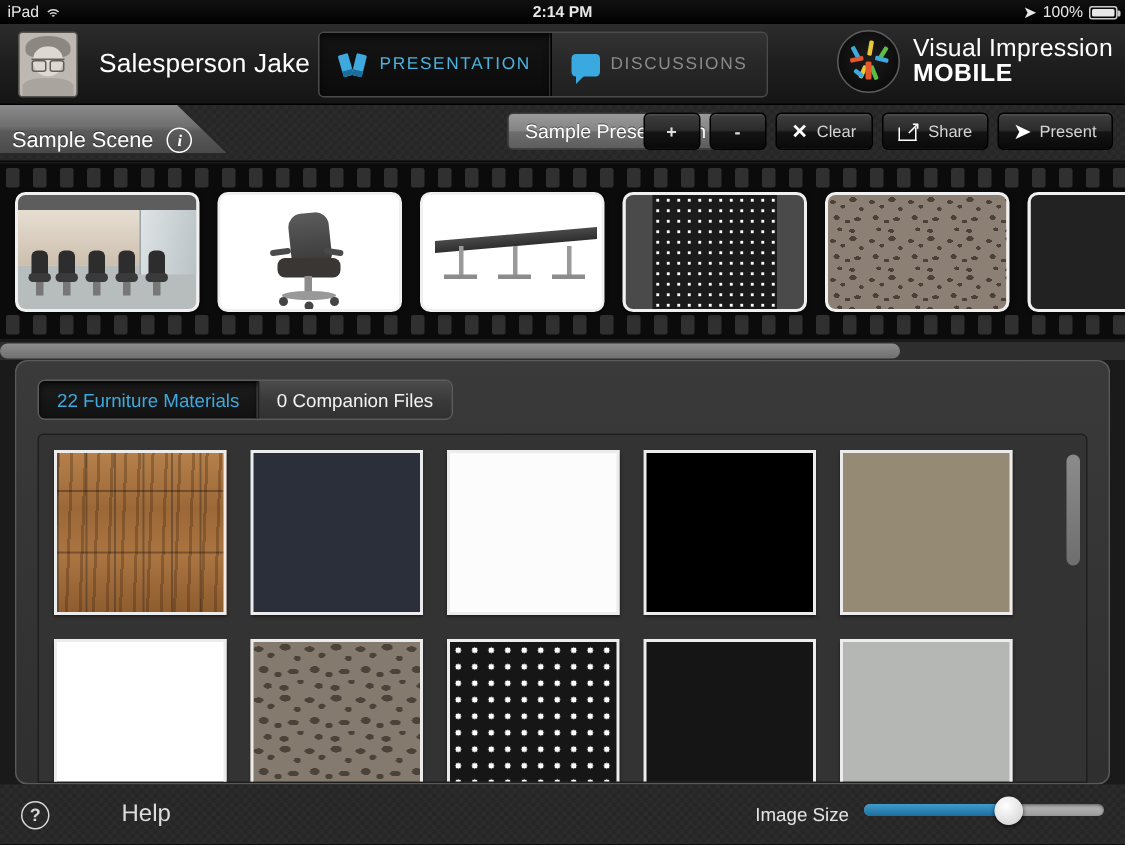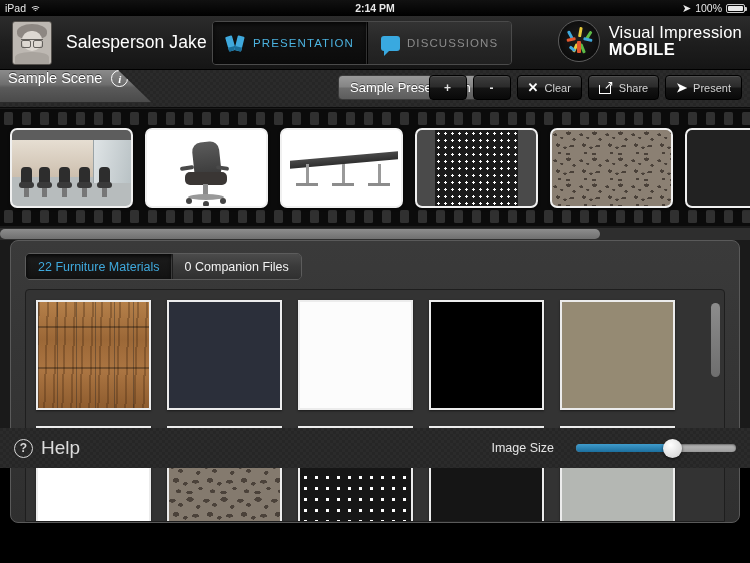--- a/index.html
+++ b/index.html
@@ -2,21 +2,21 @@
 <html><head>
 <meta charset="utf-8">
 <style>
   * { box-sizing: border-box; margin: 0; padding: 0; }
   html, body {
     width: 750px; height: 563px; overflow: hidden;
     background: #000;
     font-family: "Liberation Sans", sans-serif;
     -webkit-font-smoothing: antialiased;
   }
-  #app { position: relative; width: 750px; height: 468px; background: #1a1a1a; }
+  #app { position: relative; width: 750px; height: 563px; background: #1a1a1a; }
 
   
   .statusbar {
     position: absolute; top: 0; left: 0; width: 750px; height: 16px;
     background: linear-gradient(#111, #000);
     display: flex; align-items: center; color: #e8e8e8; font-size: 10.5px;
   }
   .sb-left { display: flex; align-items: center; gap: 4px; padding-left: 5px; }
   .sb-center { position: absolute; left: 0; right: 0; text-align: center; font-size: 10.5px; font-weight: bold; }
   .sb-right { position: absolute; right: 5px; display: flex; align-items: center; gap: 4px; }
@@ -99,21 +99,21 @@
     background-color: #262626;
     background-image:
       linear-gradient(45deg, rgba(255,255,255,.022) 25%, transparent 25%, transparent 75%, rgba(255,255,255,.022) 75%),
       linear-gradient(45deg, rgba(255,255,255,.022) 25%, transparent 25%, transparent 75%, rgba(255,255,255,.022) 75%);
     background-size: 6px 6px; background-position: 0 0, 3px 3px;
     border-bottom: 1px solid #0a0a0a;
   }
   .scene-tab {
     position: absolute; left: 0; top: 0; height: 33px; width: 152px;
     background: linear-gradient(#8b8b8b 0%, #6e6e6e 45%, #5a5a5a 55%, #4a4a4a 100%);
-    display: flex; align-items: flex-start; padding-left: 8px; gap: 9px;
+    display: flex; align-items: flex-end; padding-left: 8px; gap: 9px;
     border-bottom: 1px solid #2b2b2b;
     clip-path: polygon(0 0, 118px 0, 152px 33px, 0 33px);
   }
   .scene-tab .label { color: #fff; font-size: 14.5px; text-shadow: 0 -1px 0 rgba(0,0,0,.55); }
   .info-ico { width: 17px; height: 17px; border-radius: 50%; border: 1.6px solid #fff;
     color: #fff; font-size: 11px; font-style: italic; font-family: "Liberation Serif", serif;
     display: flex; align-items: center; justify-content: center; font-weight: bold; flex: none; }
 
   .pres-chip {
     position: absolute; left: 338px; top: 5px; height: 25px; padding: 0 11px;
@@ -269,22 +269,22 @@
     background-color: #262626;
     background-image:
       linear-gradient(45deg, rgba(255,255,255,.022) 25%, transparent 25%, transparent 75%, rgba(255,255,255,.022) 75%),
       linear-gradient(45deg, rgba(255,255,255,.022) 25%, transparent 25%, transparent 75%, rgba(255,255,255,.022) 75%);
     background-size: 6px 6px; background-position: 0 0, 3px 3px;
     display: flex; align-items: center;
   }
   .help { display: flex; align-items: center; gap: 8px; margin-left: 14px; }
   .help-ico { width: 19px; height: 19px; border-radius: 50%; border: 1.6px solid #d8d8d8;
     color: #d8d8d8; font-size: 12px; display: flex; align-items: center; justify-content: center; font-weight: bold; }
-  .help .t { color: #dcdcdc; font-size: 19px; }
-  .sizebox { position: absolute; right: 14px; display: flex; align-items: center; gap: 22px; }
+  .help .t { color: #dcdcdc; font-size: 16px; margin-left: 40px; }
+  .sizebox { position: absolute; right: 14px; display: flex; align-items: flex-start; gap: 10px; }
   .sizebox .lbl { color: #e4e4e4; font-size: 12.5px; }
   .slider { position: relative; width: 160px; height: 8px; border-radius: 4px;
     background: linear-gradient(#b9b9b9,#9d9d9d); box-shadow: inset 0 1px 2px rgba(0,0,0,.45); }
   .slider .fill { position: absolute; left: 0; top: 0; bottom: 0; width: 60%;
     border-radius: 4px 0 0 4px; background: linear-gradient(#3f9ccd,#1c6f9e); }
   .slider .knob { position: absolute; left: 60%; top: 50%; width: 19px; height: 19px;
     margin-left: -9.5px; margin-top: -9.5px; border-radius: 50%;
     background: radial-gradient(circle at 40% 32%, #fff, #ddd 70%, #bdbdbd 100%);
     box-shadow: 0 1px 3px rgba(0,0,0,.7); }
 </style>

